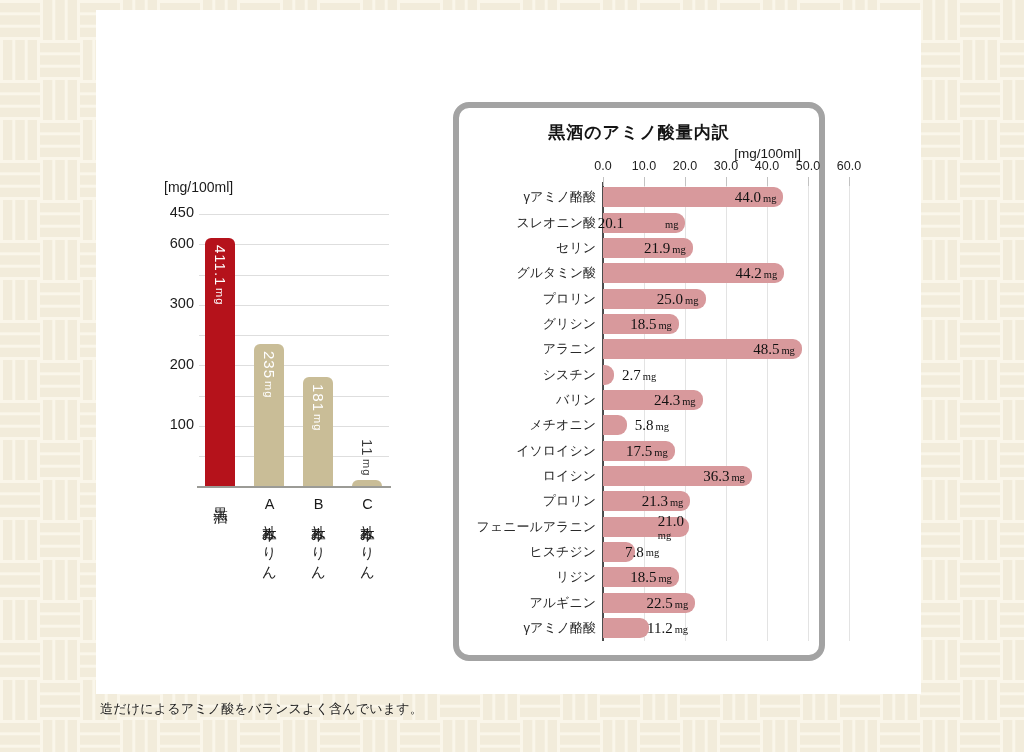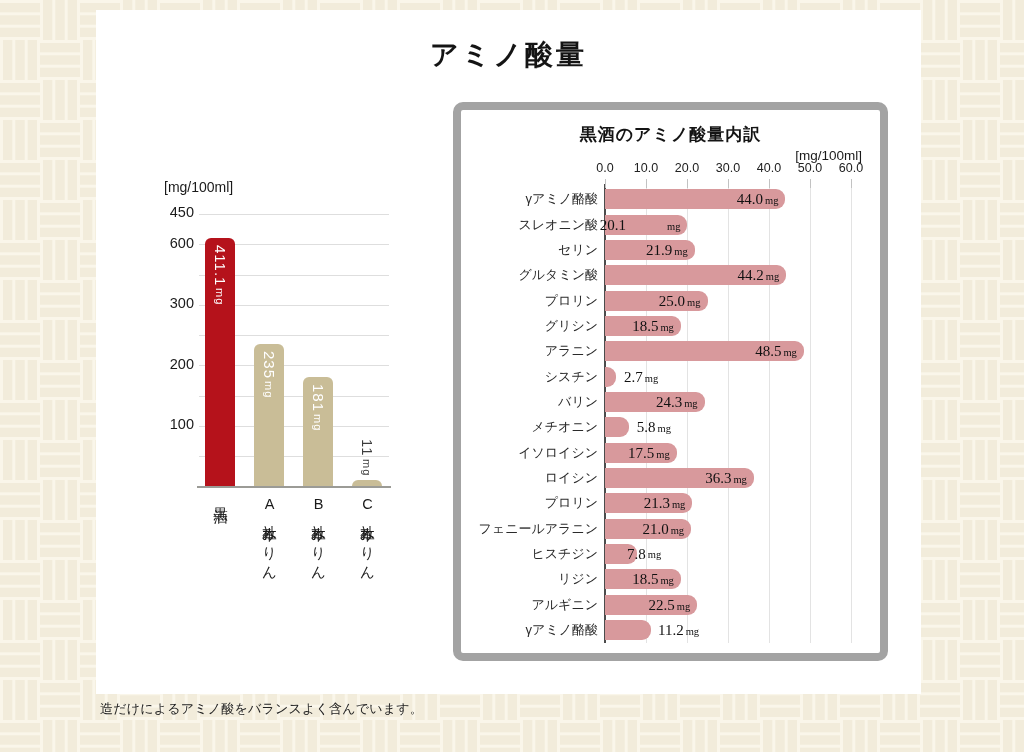--- a/index.html
+++ b/index.html
@@ -21,22 +21,22 @@
   .lc-bar { position:absolute; width:30px; border-radius:6px 6px 0 0; }
   .lc-vlab { position:absolute; width:30px; display:flex; justify-content:center; }
   .lc-vlab .vtext { writing-mode:vertical-rl; font-size:15px; letter-spacing:1px; color:#ffffff; white-space:nowrap; }
   .lc-vlab.out .vtext { color:#3d3d3d; }
   .lc-vlab .u { font-size:11px; margin-top:2px; }
   .lc-cat { position:absolute; top:496px; width:30px; display:flex; justify-content:center; }
   .lc-cat .ctext { writing-mode:vertical-rl; text-orientation:upright; font-size:14.5px;
                    letter-spacing:2px; color:#1a1a1a; }
 
   
-  .rc-box { position:absolute; left:453px; top:102px; width:435px; height:559px;
-            background:#ffffff; border:8px solid #a3a3a3; border-radius:10px; }
+  .rc-box { position:absolute; left:453px; top:102px; width:372px; height:559px;
+            background:#ffffff; border:6px solid #a3a3a3; border-radius:16px; }
   .rc-inner { position:absolute; inset:0; }
   .rc-title { position:absolute; top:13px; left:0; width:100%; text-align:center;
               font-size:17px; font-weight:700; letter-spacing:1px; color:#141414; }
   .rc-unit { position:absolute; top:38px; right:18px; font-size:13.5px; color:#1a1a1a; }
   .rc-tick-label { position:absolute; top:51px; width:44px; text-align:center; font-size:12.5px; color:#222; }
   .rc-tick-mark { position:absolute; top:69px; width:1px; height:9px; background:#c2c2c2; }
   .rc-grid { position:absolute; left:144px; top:74px; width:248px; height:459px;
              background:repeating-linear-gradient(to right,#e3e3e3 0 1px,transparent 1px 41px); }
   .rc-axis { position:absolute; left:143px; top:74px; width:2px; height:459px; background:#4c4c4c; }
   .rc-rows { position:absolute; left:0; top:76.5px; width:431px; }
@@ -78,21 +78,20 @@
           <rect x="24.7" y="40" width="3" height="40"></rect>
             <rect x="37" y="40" width="3" height="40"></rect>
         </g>
       </pattern>
     </defs>
     <rect width="1024" height="752" fill="url(#weave)"></rect>
   </svg>
 
   <div class="panel"></div>
 
-  <div class="main-title">アミノ酸量</div>
 
   <div id="lc">
     <div class="lc-unit">[mg/100ml]</div>
     <div class="lc-grid"></div>
     <div class="lc-axis"></div>
   <div class="lc-ylab" style="top: 204.25px;">450</div>
       <div class="lc-ylab" style="top: 234.5px;">600</div>
       <div class="lc-ylab" style="top: 295px;">300</div>
       <div class="lc-ylab" style="top: 355.5px;">200</div>
       <div class="lc-ylab" style="top: 416px;">100</div>
@@ -276,21 +275,21 @@
               <div class="rc-val" style="left: 80.33px; transform: translate(-100%, -50%);">
                 <span class="n">21.3</span>
                 <span class="u">mg</span>
               </div>
             </div>
           </div>
           <div class="rc-row">
             <div class="rc-lab">フェニールアラニン</div>
             <div class="rc-track">
               <div class="rc-bar" style="width: 86.1px; background: rgb(216, 153, 156);"></div>
-              <div class="rc-val" style="left: 79.1px; transform: translate(-100%, -50%);">
+              <div class="rc-val" style="left: 79.1px; transform: translate(-100%, -50%); flex-direction: column;">
                 <span class="n">21.0</span>
                 <span class="u">mg</span>
               </div>
             </div>
           </div>
           <div class="rc-row">
             <div class="rc-lab">ヒスチジン</div>
             <div class="rc-track">
               <div class="rc-bar" style="width: 31.98px; background: rgb(216, 153, 156);"></div>
               <div class="rc-val" style="left: 22px; transform: translateY(-50%); align-items: center;">
@@ -316,21 +315,21 @@
               <div class="rc-val" style="left: 85.25px; transform: translate(-100%, -50%);">
                 <span class="n">22.5</span>
                 <span class="u">mg</span>
               </div>
             </div>
           </div>
           <div class="rc-row">
             <div class="rc-lab">γアミノ酪酸</div>
             <div class="rc-track">
               <div class="rc-bar" style="width: 45.92px; background: rgb(216, 153, 156);"></div>
-              <div class="rc-val" style="left: 53px; transform: translateY(-50%); justify-content: space-between;">
+              <div class="rc-val" style="left: 44px; transform: translateY(-50%); justify-content: space-between;">
                 <span class="n">11.2</span>
                 <span class="u">mg</span>
               </div>
             </div>
           </div>
         </div>
     </div>
   </div>
 
   <div class="footnote">

